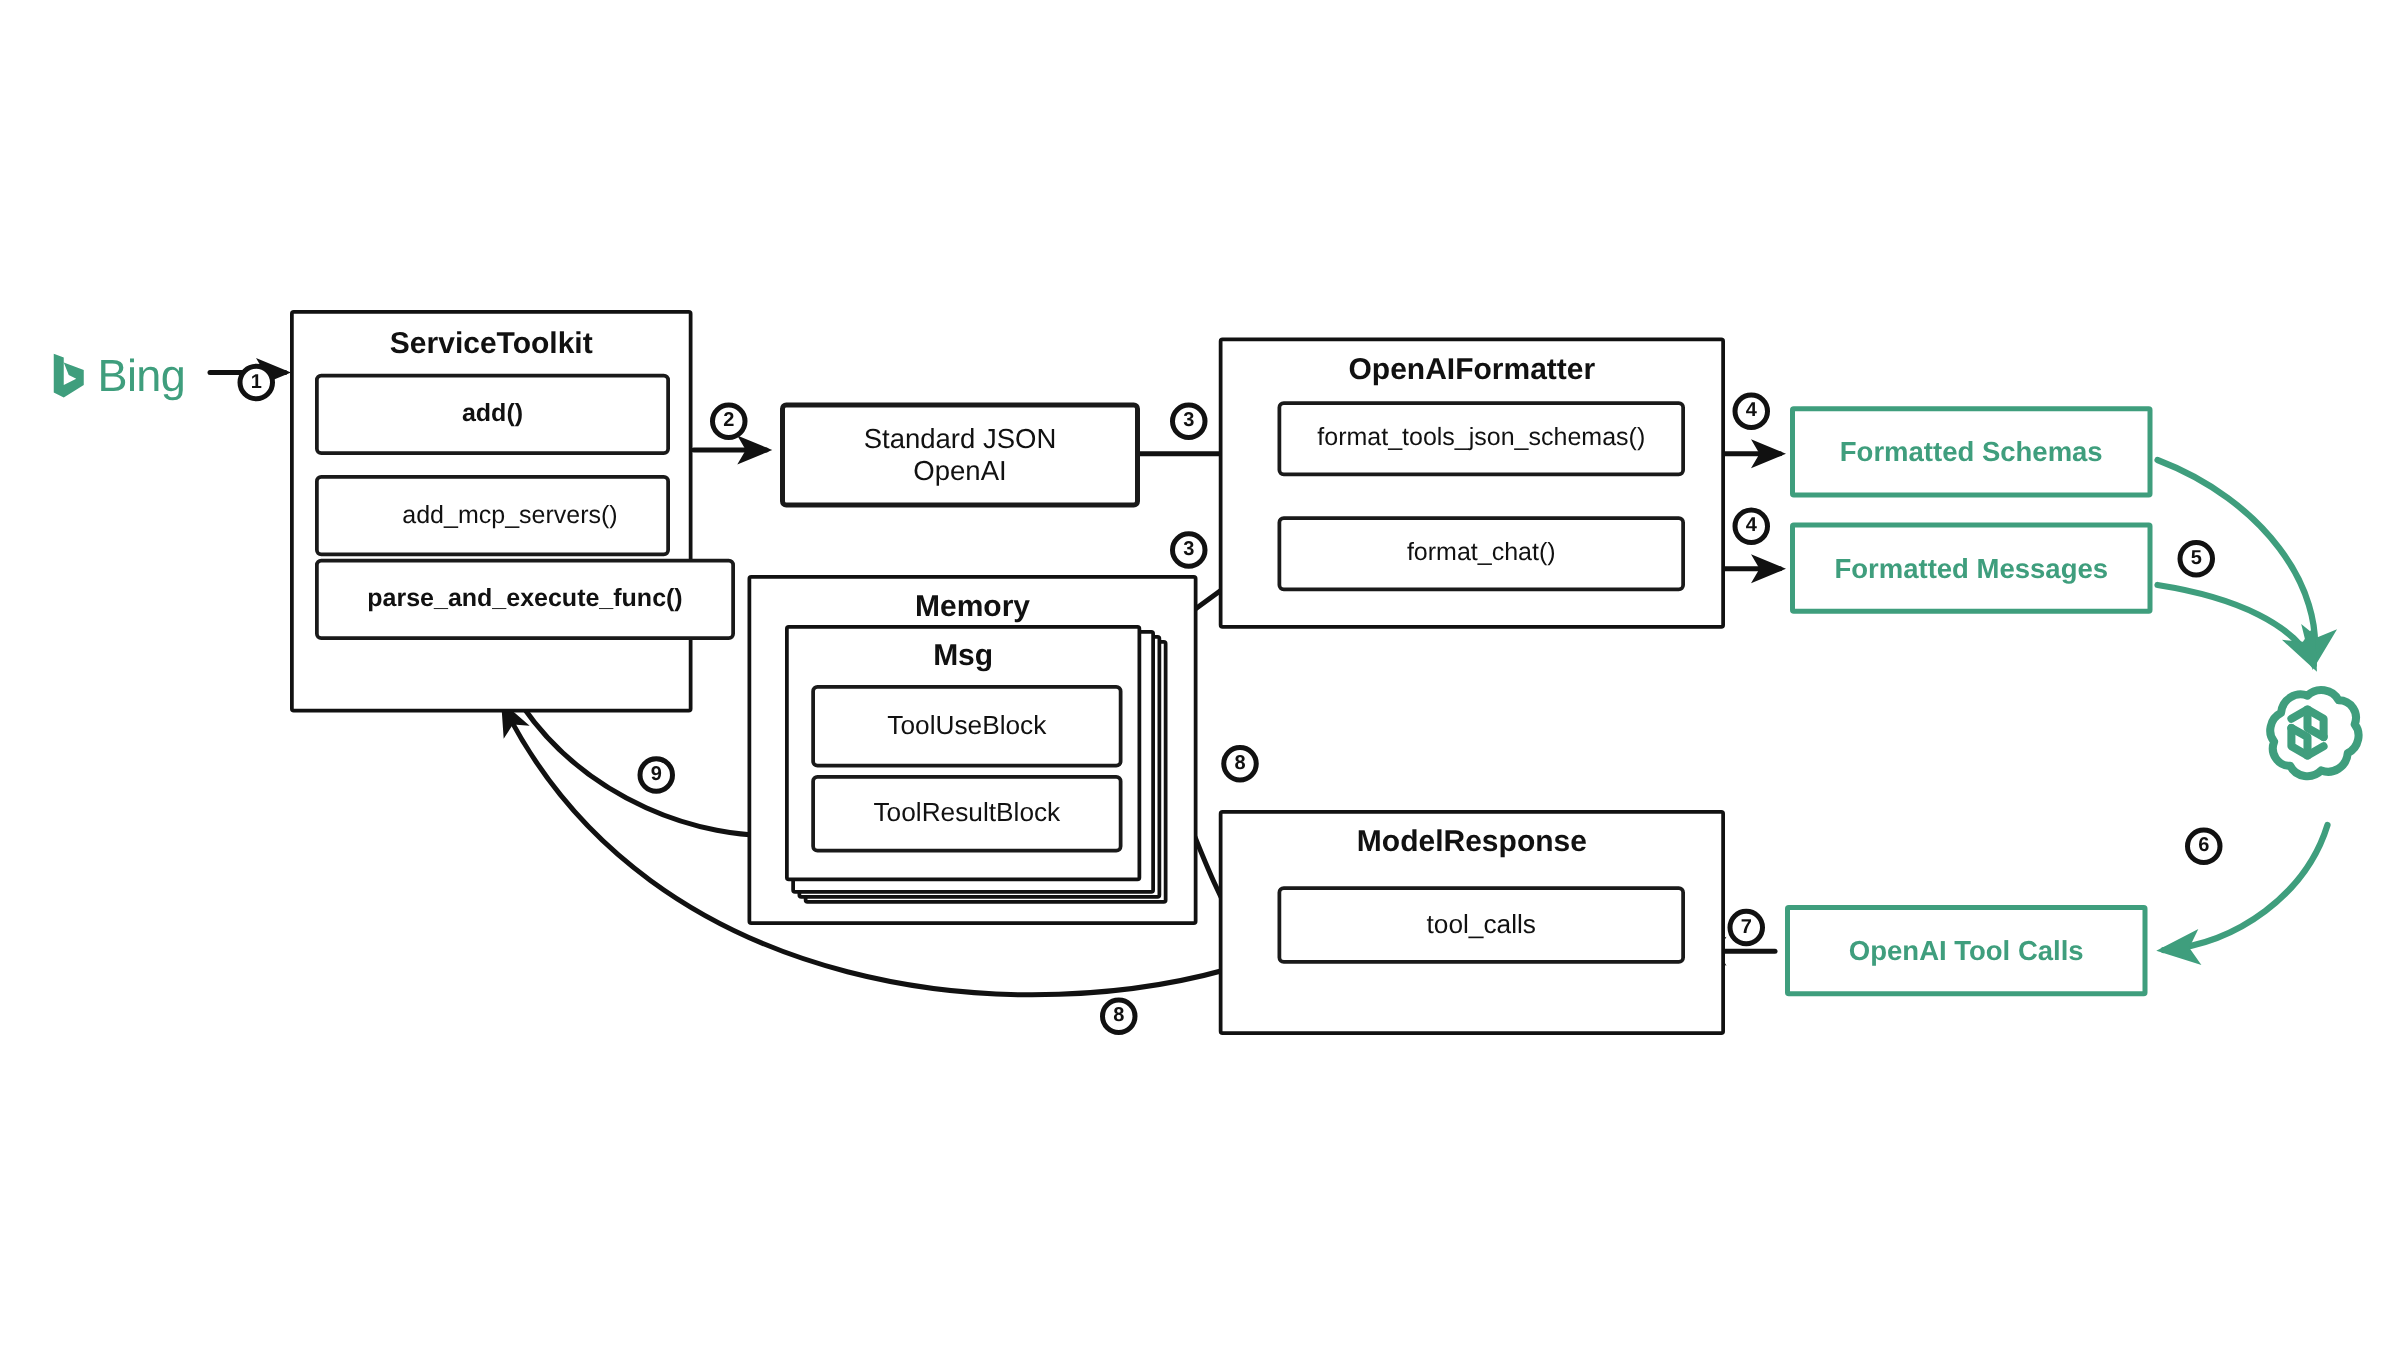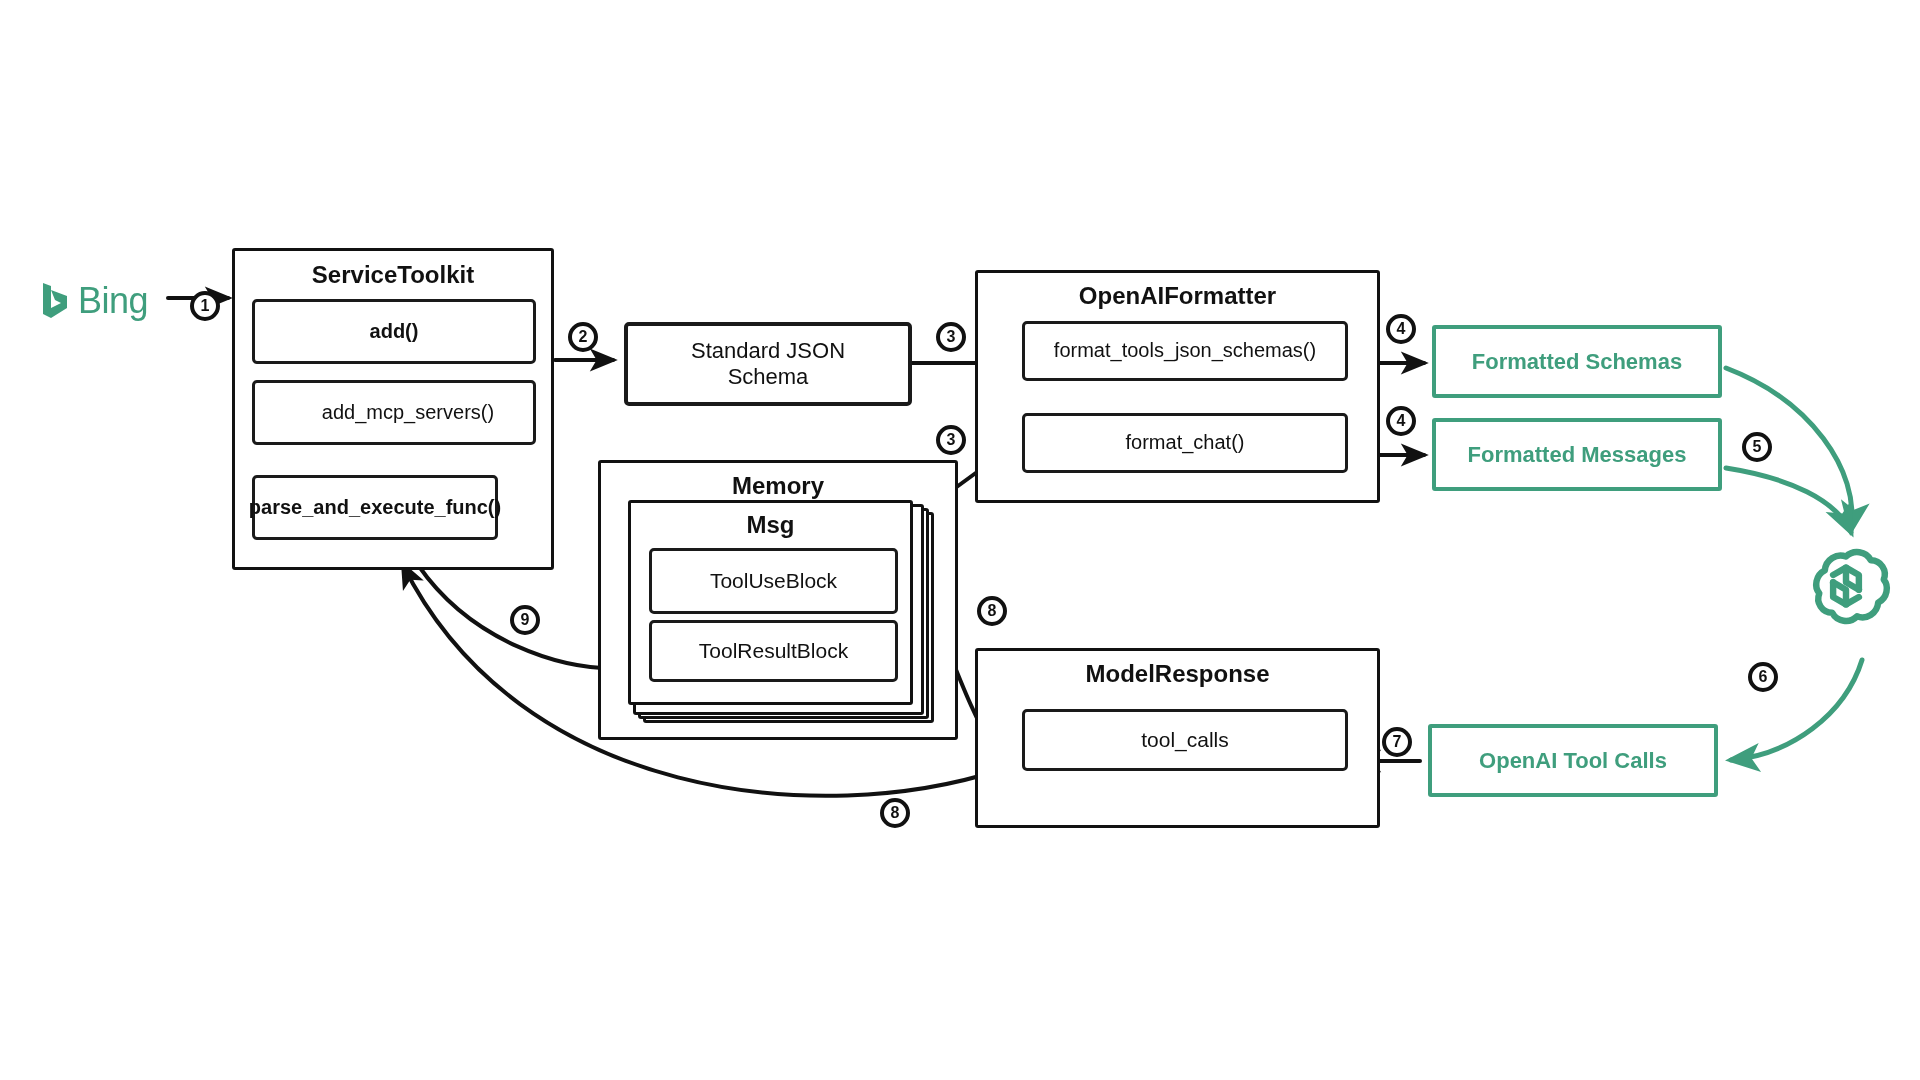--- a/index.html
+++ b/index.html
@@ -93,29 +93,29 @@
   </div>
 
   <div class="box outer" style="left:232px;top:248px;width:322px;height:322px;">
     <div class="title t-24" style="top:10px;">ServiceToolkit</div>
     <div class="box inner" style="left:17px;top:48px;width:284px;height:65px;">
       <div class="ctr t-20" style="font-weight:bold;">add()</div>
     </div>
     <div class="box inner" style="left:17px;top:129px;width:284px;height:65px;">
       <div class="ctr t-20" style="font-weight:normal;margin-left:28px;">add_mcp_servers()</div>
     </div>
-    <div class="box inner" style="left:17px;top:224px;width:246px;height:65px;">
+    <div class="box inner" style="left:17px;top:196px;width:336px;height:65px;">
       <div class="ctr t-20" style="font-weight:bold;">parse_and_execute_func()</div>
     </div>
   </div>
 
   <div class="box inner" style="left:624px;top:322px;width:288px;height:84px;border-width:4px;">
     <div class="ctr t-22">
       <span><span>Standard JSON</span><br>
-            <span>Schema</span></span>
+            <span>OpenAI</span></span>
     </div>
   </div>
 
   <div class="box outer" style="left:598px;top:460px;width:360px;height:280px;">
     <div class="title t-24" style="top:9px;">Memory</div>
   </div>
 
   <div class="stack-sheet" style="left:643px;top:512px;width:285px;height:205px;"></div>
   <div class="stack-sheet" style="left:638px;top:508px;width:285px;height:205px;"></div>
   <div class="stack-sheet" style="left:633px;top:504px;width:285px;height:205px;"></div>

